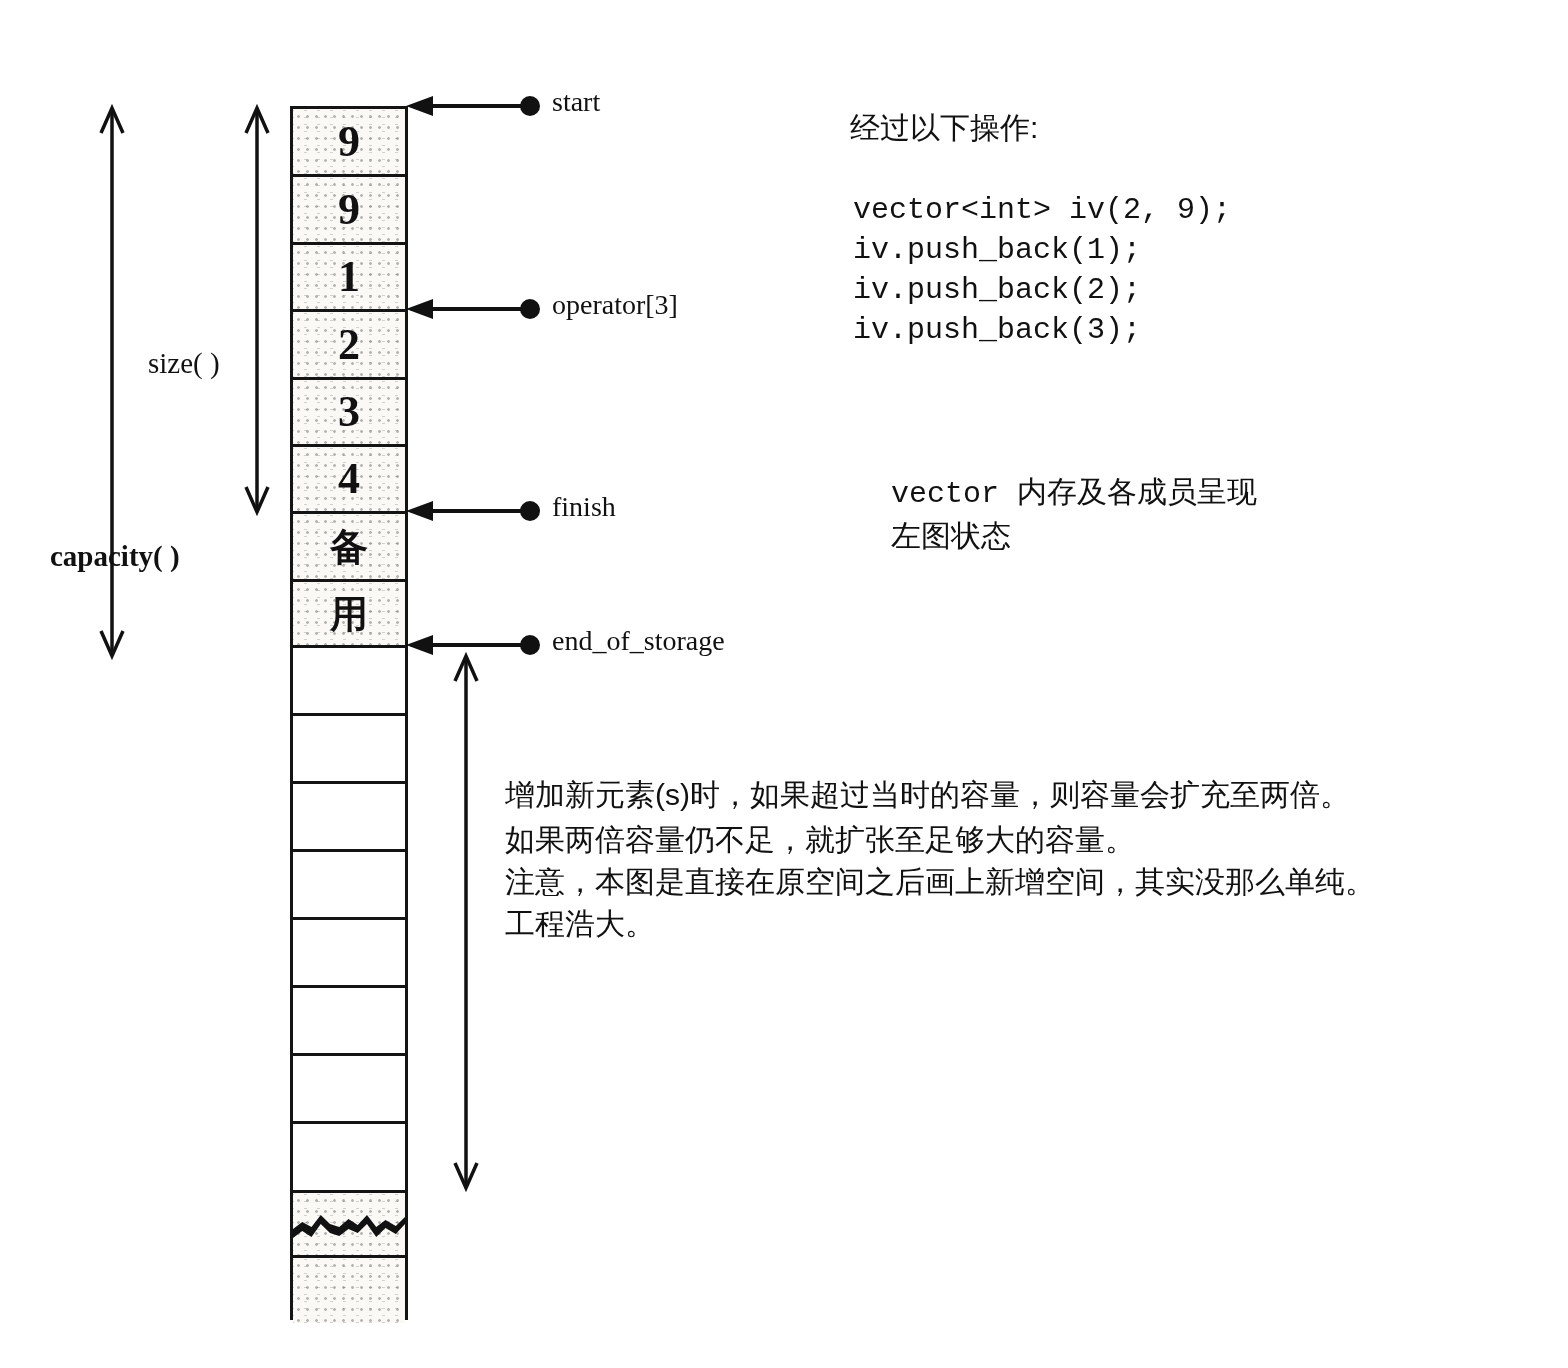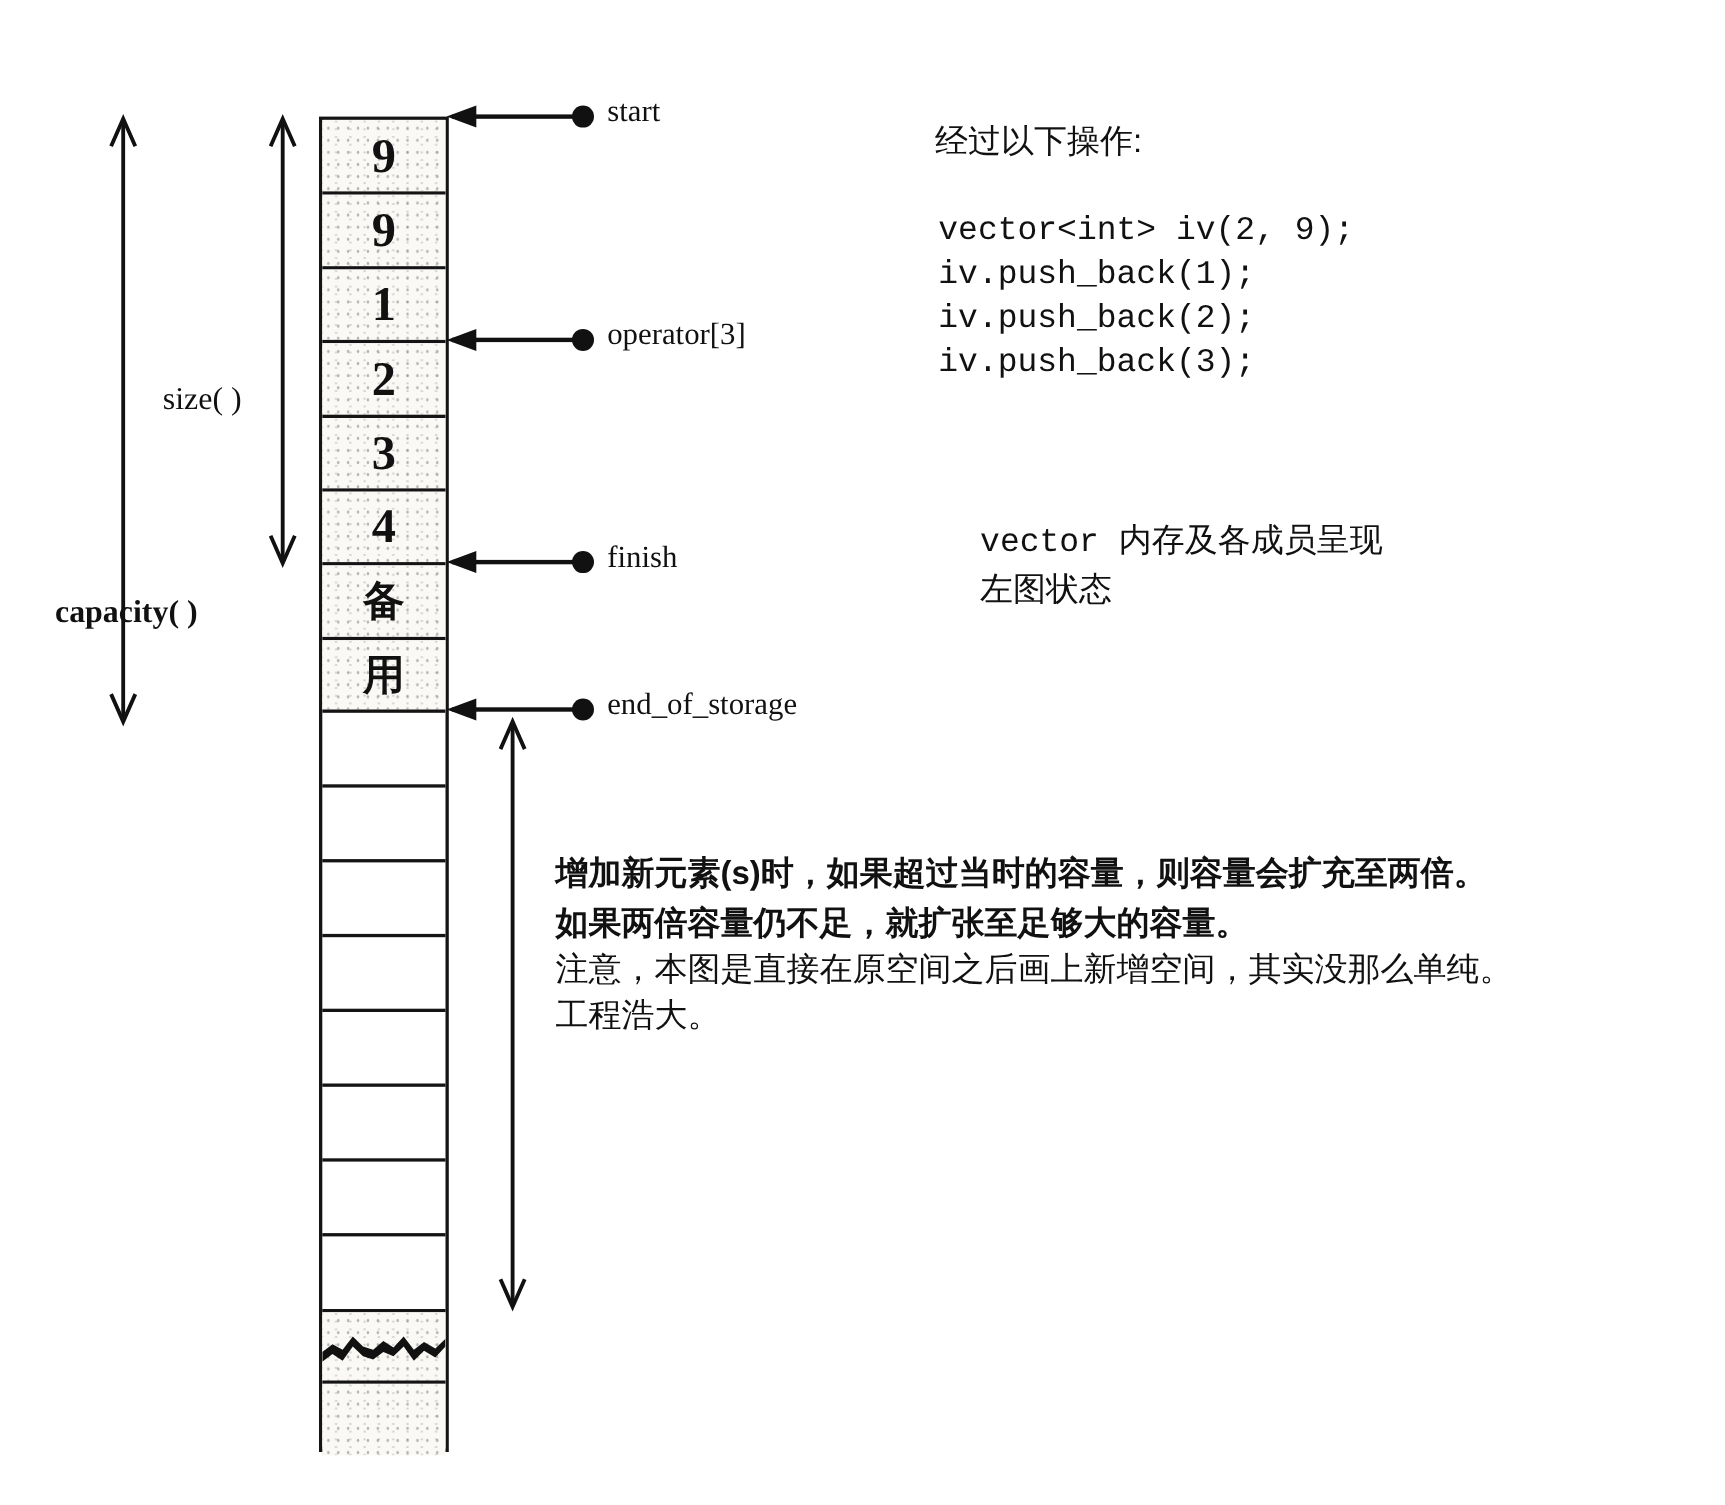--- a/index.html
+++ b/index.html
@@ -62,21 +62,21 @@
   }
   .note-block{position:absolute;left:891px;top:428px;margin-top:44px;}
   .note-line{
     white-space:nowrap;height:44px;line-height:44px;
     font:30px/44px "Liberation Mono","Liberation Sans",sans-serif;
   }
   
   .para{position:absolute;font:30px "Liberation Sans","DejaVu Sans",sans-serif;}
   .para .pline-txt{white-space:nowrap;}
   .para1{left:505px;top:772px;}
-  .para1 .pline-txt{height:45px;line-height:45px;font-weight:bold;}
+  .para1 .pline-txt{height:45px;line-height:45px;}
   .para2{left:505px;top:861px;}
   .para2 .pline-txt{height:42px;line-height:42px;}
 </style>
 </head>
 <body>
 
 <div class="canvas">
 
   <svg class="varrow" style="left:92px;top:102px;" width="40" height="560" viewBox="0 0 40 560">
     <line x1="20" y1="8" x2="20" y2="552"></line>

